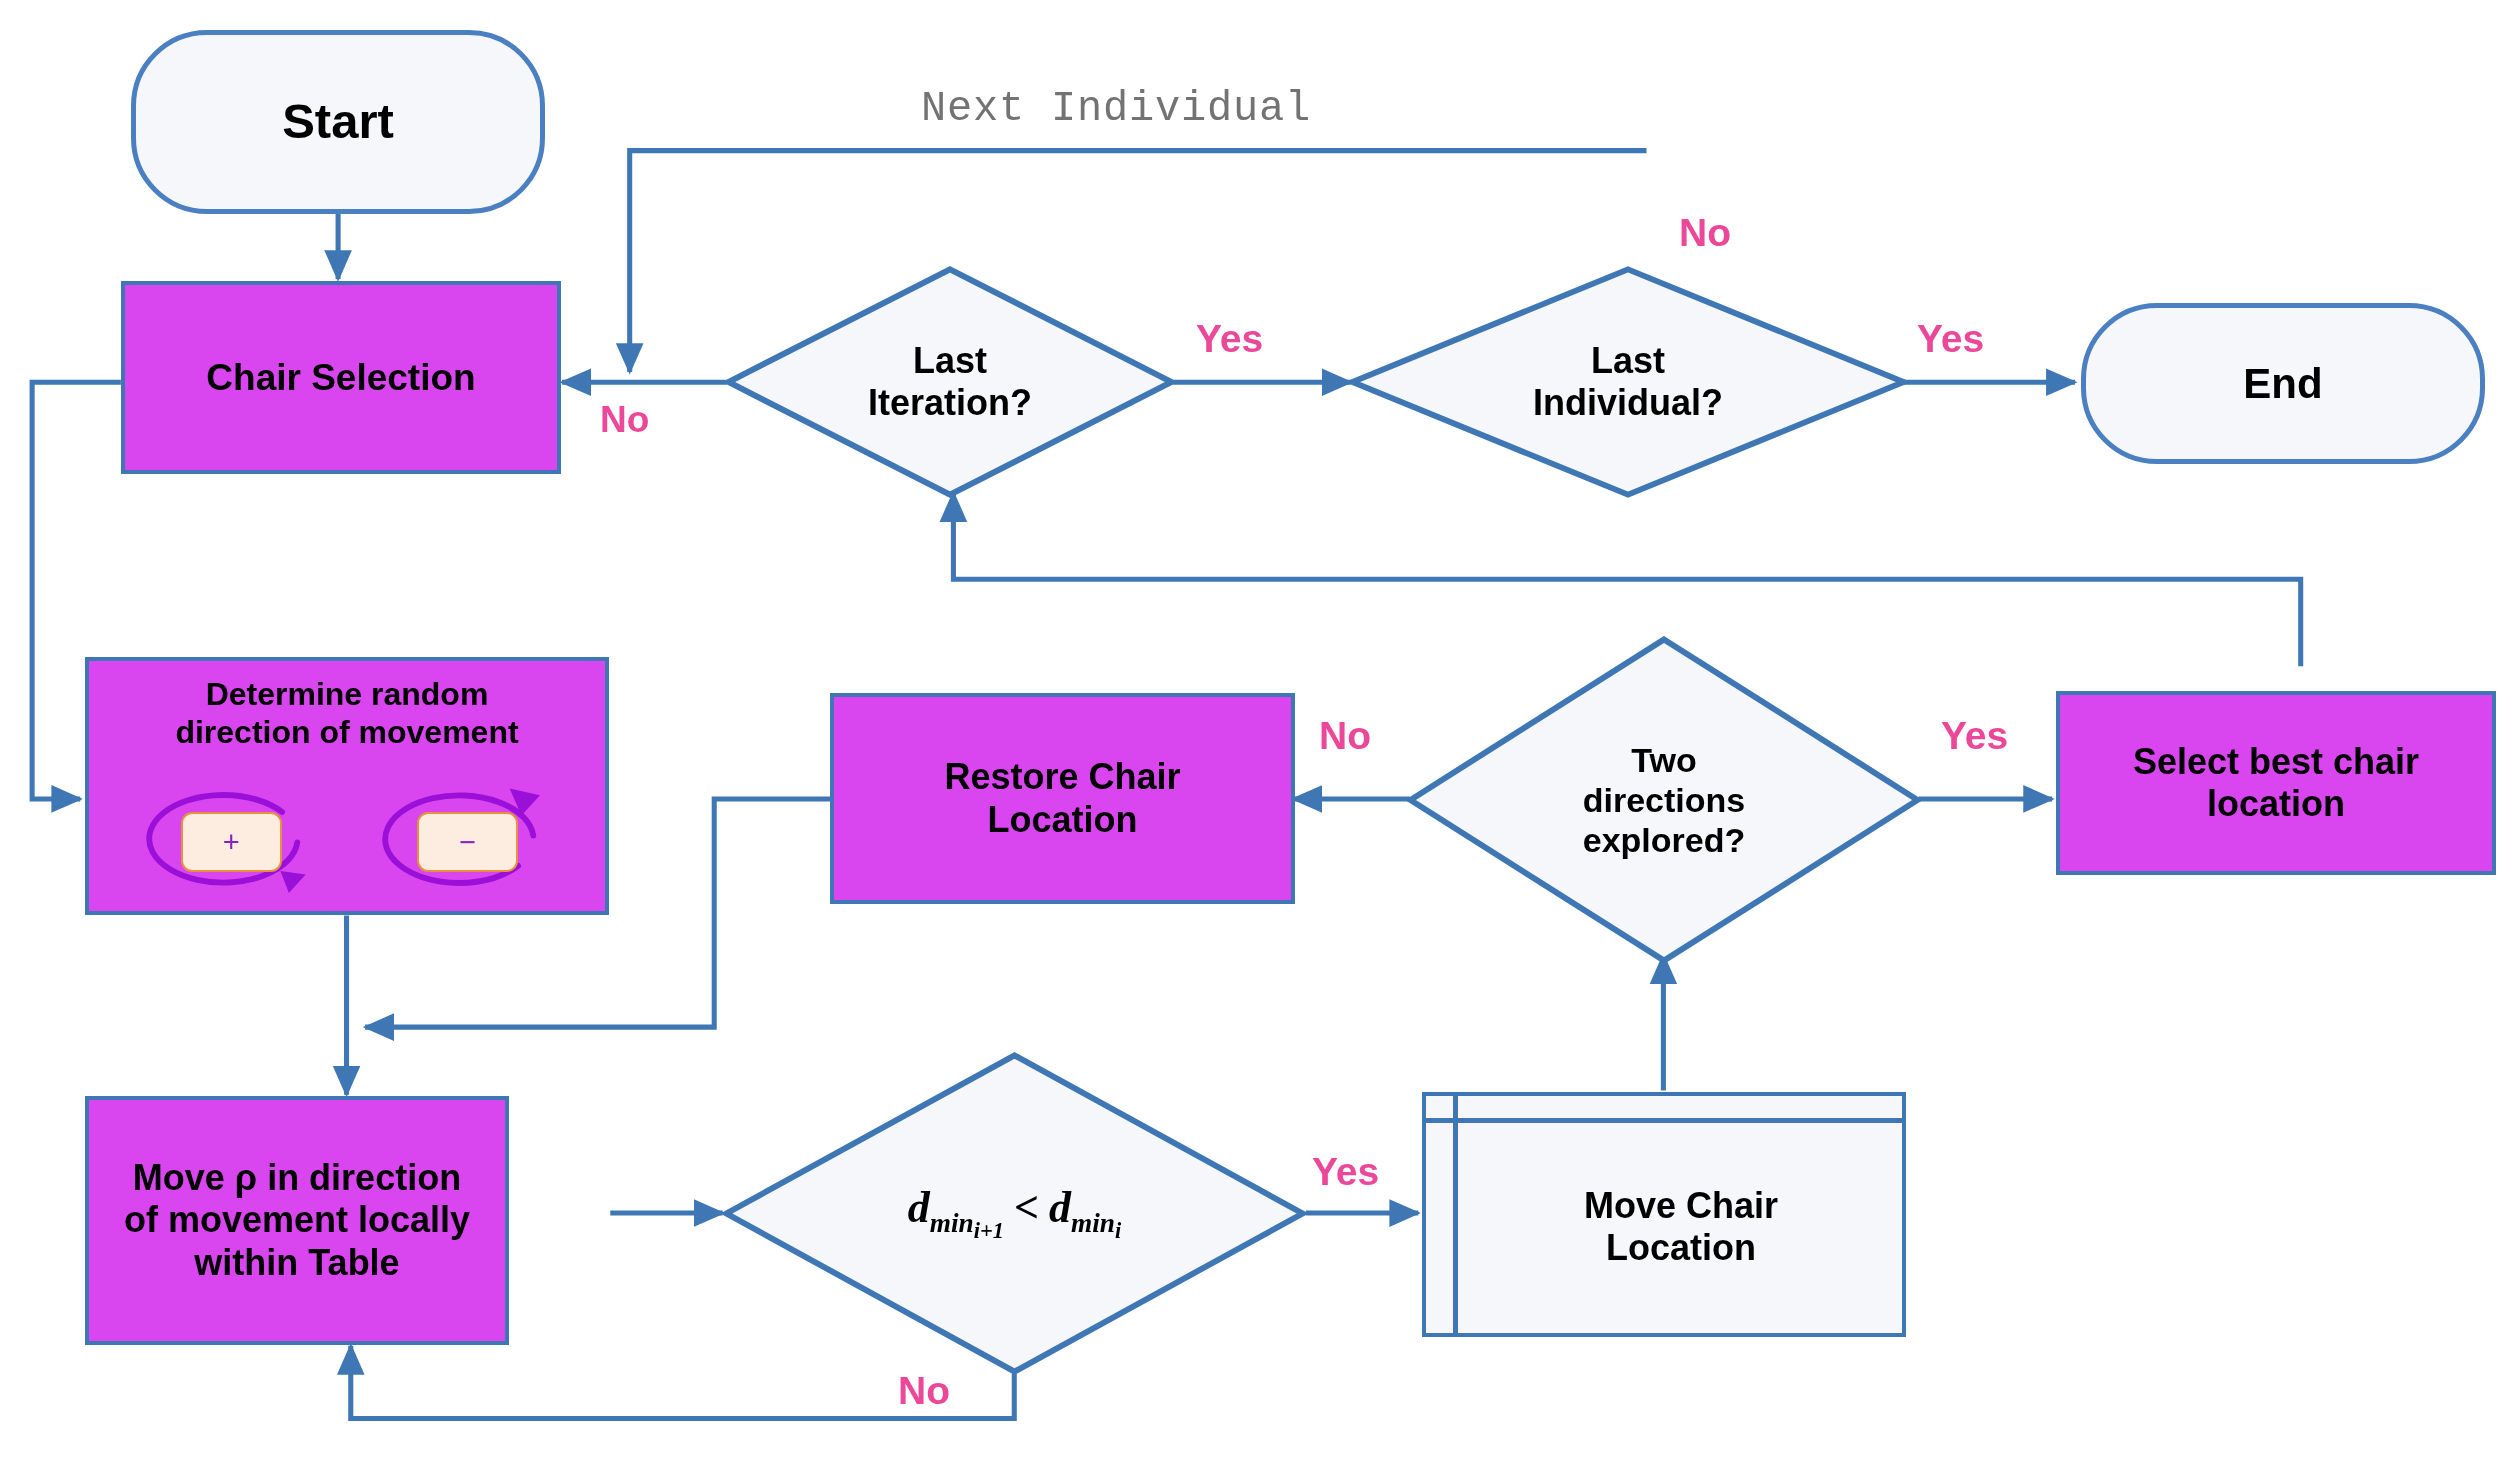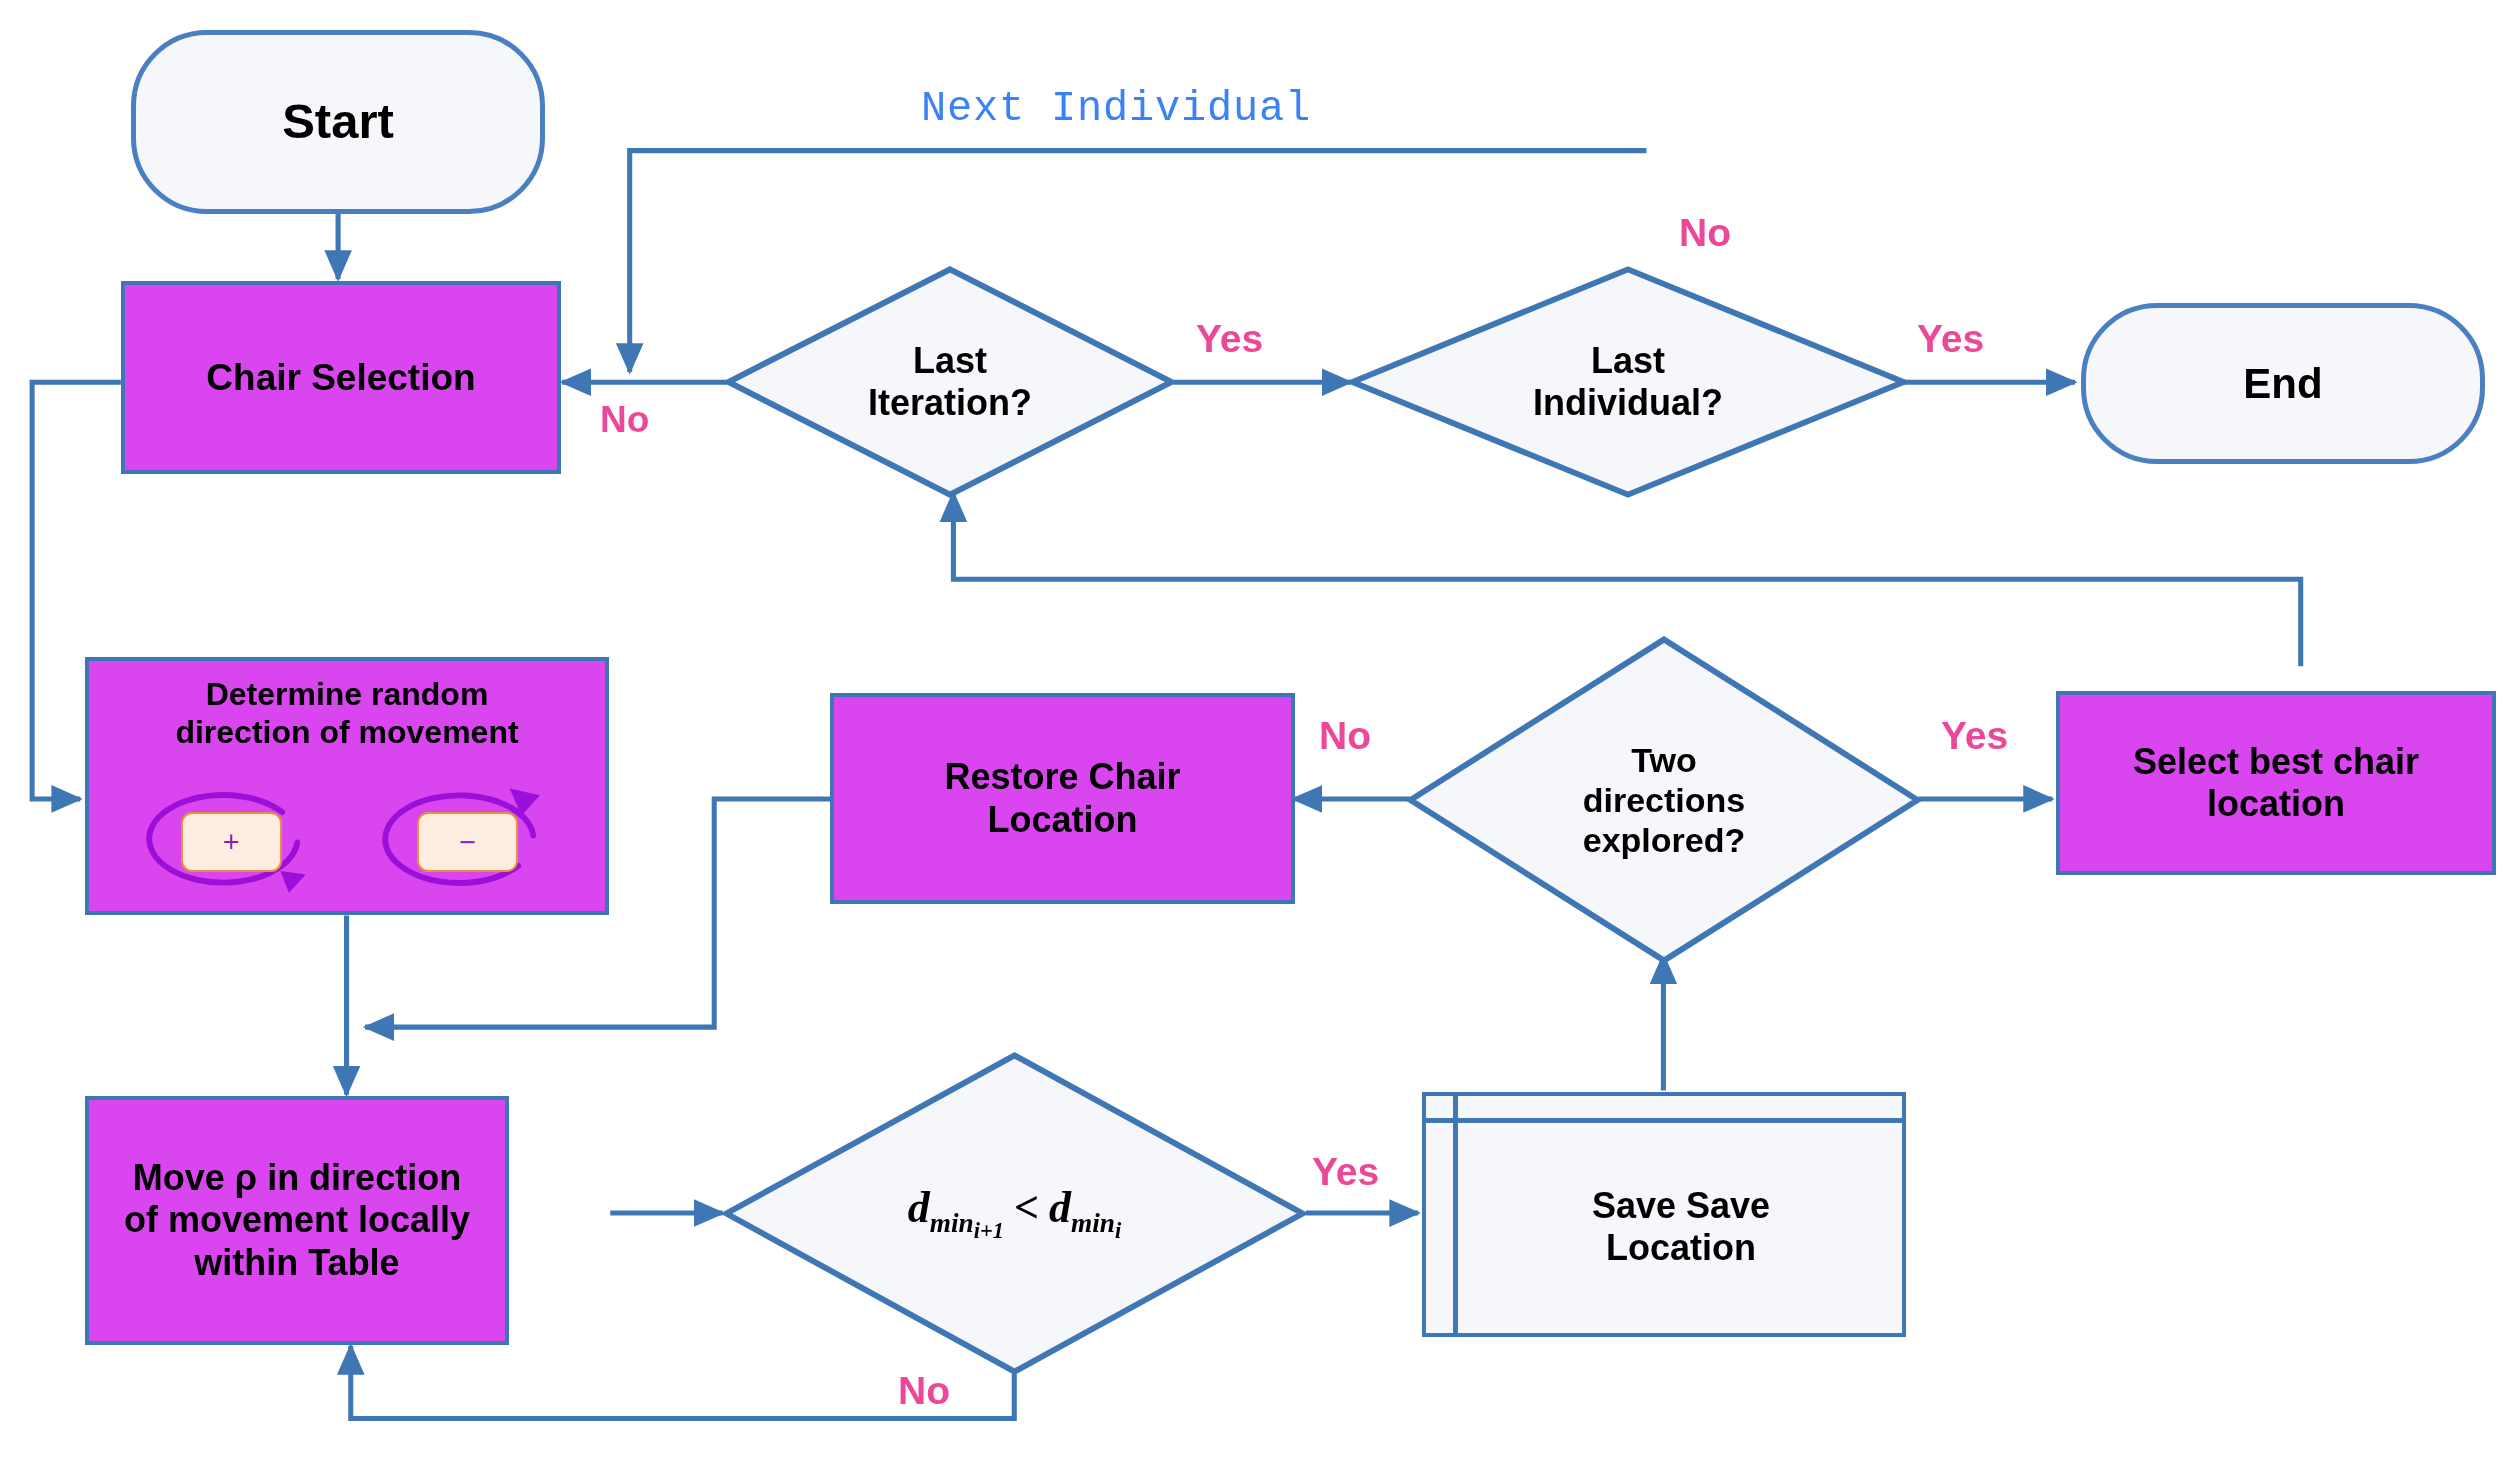--- a/index.html
+++ b/index.html
@@ -11,21 +11,21 @@
         justify-content:center;text-align:center;color:#000;
         font-family:"Liberation Sans",sans-serif;font-weight:bold;line-height:1.18;}
   .proc{background:#d946ef;border:4.2px solid #3f77b5;}
   .term{background:#f5f7fa;border:5px solid #4a7fc1;border-radius:76px;}
   .dec{background:transparent;border:none;}
   .dec .dtext{position:relative;z-index:2;}
   .dec svg{position:absolute;left:0;top:0;width:100%;height:100%;z-index:1;}
 
   .edgelbl{position:absolute;color:#ec4899;font-weight:bold;
            font-family:Liberation Sans, sans-serif;white-space:nowrap;}
-  .monolbl{position:absolute;color:#3b82f6;font-weight:normal;letter-spacing:0.8px;
+  .monolbl{position:absolute;color:#737373;font-weight:normal;letter-spacing:0.8px;
            font-family:"Liberation Mono",monospace;white-space:nowrap;}
 
   
   .store{position:absolute;box-sizing:border-box;background:#f5f7fa;border:4.2px solid #3f77b5;}
   .store .barTop{position:absolute;left:0;right:0;top:22px;height:5px;background:#3f77b5;}
   .store .barLeft{position:absolute;top:0;bottom:0;left:27px;width:5px;background:#3f77b5;}
   .store .storeTxt{position:absolute;left:39px;right:5px;top:29px;bottom:3.4px;
                    display:flex;align-items:center;justify-content:center;text-align:center;
                    font-weight:bold;line-height:1.18;}
 
@@ -188,21 +188,21 @@
     <div class="dtext mathbox">
       <span><span>d</span><sub><span>min</span><sub>i+1</sub></sub></span><span class="op">&lt;</span><span><span>d</span><sub><span>min</span><sub>i</sub></sub></span>
     </div>
   </div>
 
   <div class="store" style="left:1422px;top:1092px;width:484px;height:245px;">
     <div class="barLeft"></div>
     <div class="barTop"></div>
     <div class="storeTxt" style="font-size:36px;color:#000;">
       <div>
-        <div>Save Save</div>
+        <div>Move Chair</div>
         <div>Location</div>
       </div>
     </div>
   </div>
 
   <div class="monolbl" style="left:921px;top:85px;font-size:42px;">Next Individual</div>
 
   <div class="edgelbl" style="left:600px;top:399px;font-size:37px;">No</div>
 
   <div class="edgelbl" style="left:1196px;top:317px;font-size:39px;">Yes</div>

